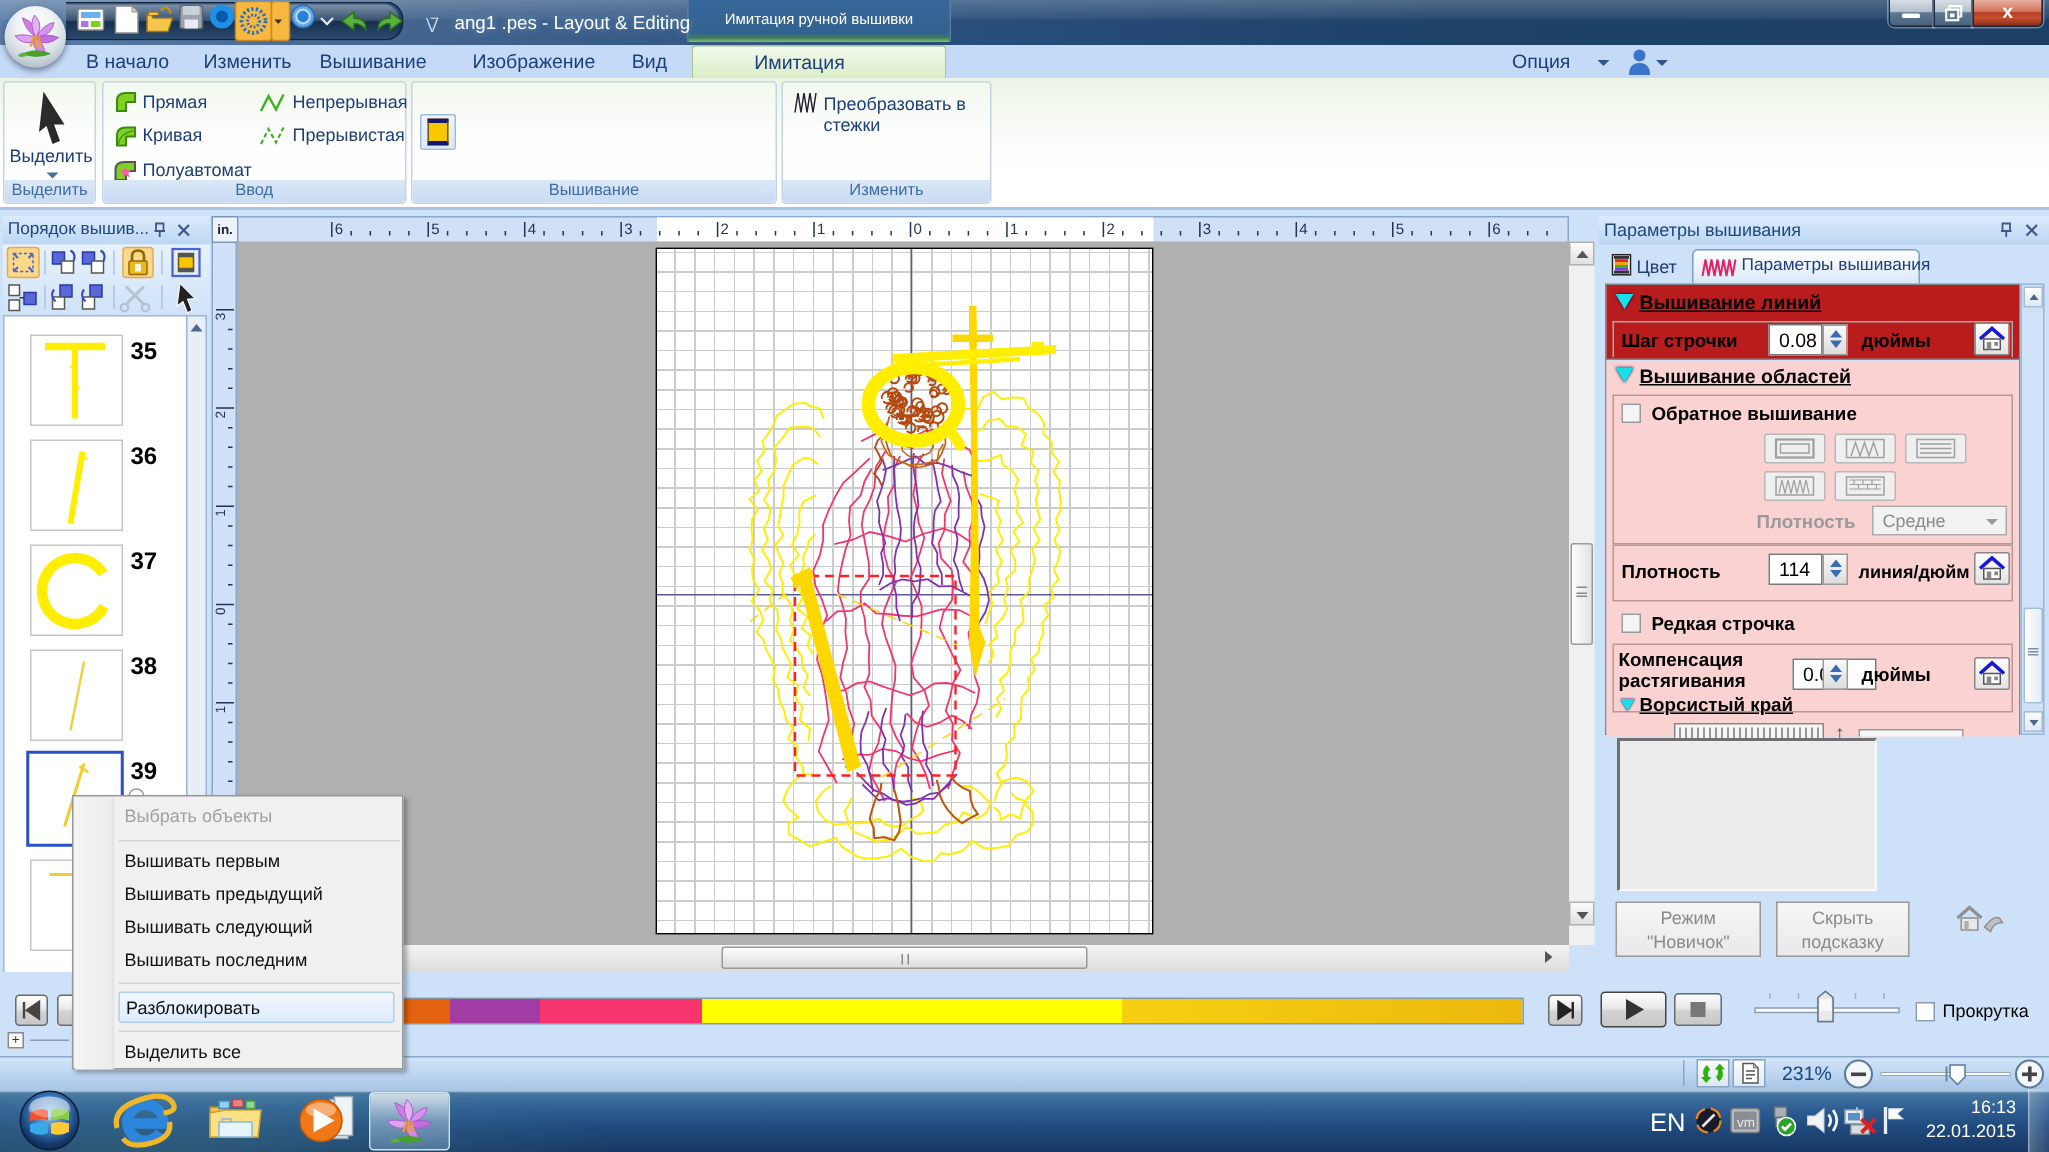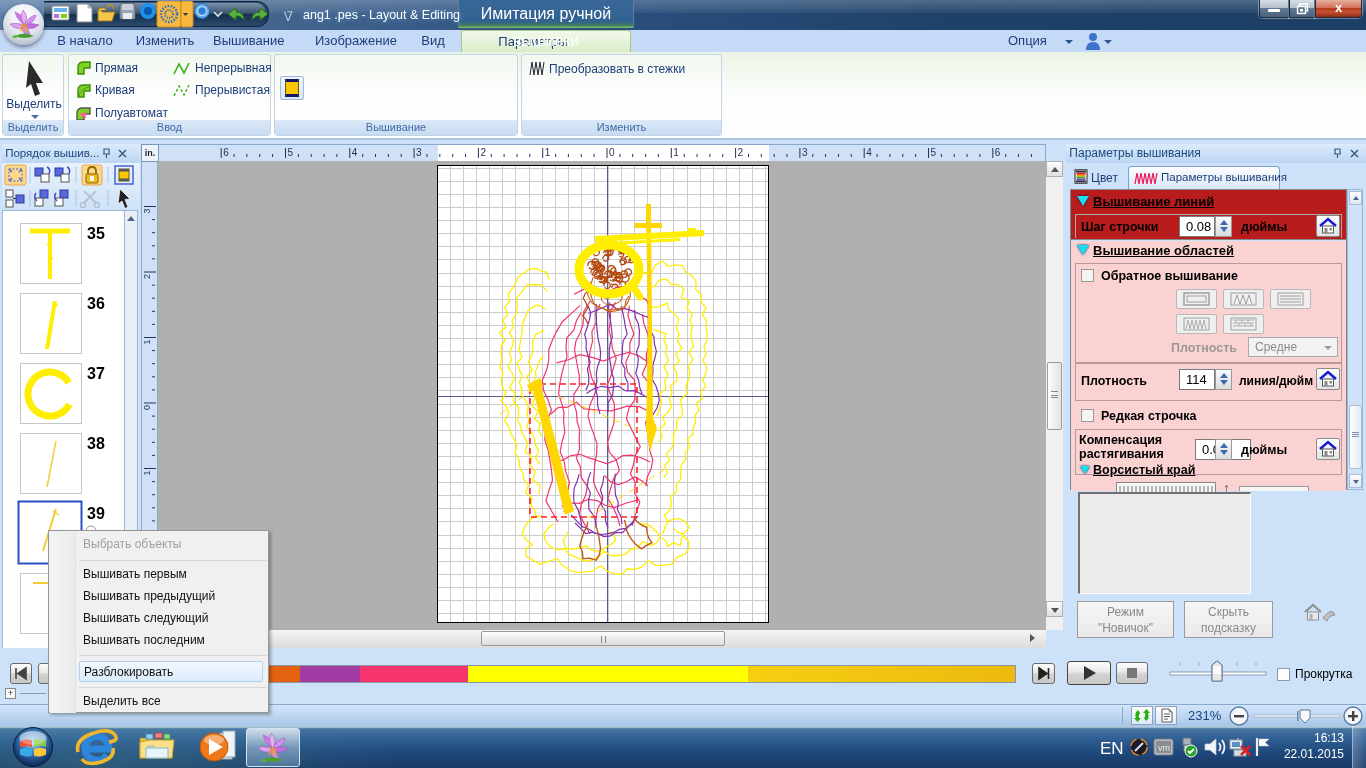--- a/index.html
+++ b/index.html
@@ -2,21 +2,21 @@
 <html><head><meta charset="utf-8">
 <style>
 *{margin:0;padding:0;box-sizing:border-box}
 html,body{width:1366px;height:768px;overflow:hidden}
 body{font-family:"Liberation Sans",sans-serif;position:relative;background:#cde1f8}
 .ab{position:absolute}
 
 #titlebar{left:0;top:0;width:1366px;height:30px;background:linear-gradient(90deg,#5b7fa9 0%,#45668f 18%,#2a4f7d 45%,#1e4168 70%,#1d3f66 100%)}
 #titlebar:after{content:"";position:absolute;left:0;top:0;width:100%;height:13px;background:linear-gradient(180deg,rgba(255,255,255,.22),rgba(255,255,255,.05))}
 #titletext{left:303px;top:8px;color:#fff;font-size:12.5px;z-index:5;text-shadow:0 0 6px rgba(120,170,220,.9)}
-#ctxhead{left:458px;top:0;width:176px;height:28px;background:linear-gradient(180deg,#38679a 0%,#32628f 78%,#3f7a5e 90%,#82c364 100%);z-index:4;color:#fff;font-size:16px;text-align:center;line-height:27px;border-left:1px solid #56809f;border-right:1px solid #56809f}
+#ctxhead{left:458px;top:0;width:176px;height:28px;background:linear-gradient(180deg,#38679a 0%,#32628f 78%,#3f7a5e 90%,#82c364 100%);z-index:4;color:#fff;font-size:10px;text-align:center;line-height:27px;border-left:1px solid #56809f;border-right:1px solid #56809f}
 #qat{left:44px;top:1px;width:225px;height:26px;background:linear-gradient(180deg,#39587c 0%,#243f60 48%,#16304e 52%,#2a4a6e 100%);border-radius:0 12px 12px 0;z-index:3;border:1px solid #0f2540;border-left:none}
 #qat:before{content:"";position:absolute;left:0;top:1px;right:2px;height:11px;border-radius:0 10px 0 0;background:linear-gradient(180deg,rgba(255,255,255,.35),rgba(255,255,255,.08))}
 .winbtn{top:0;height:18px;z-index:6;border:1px solid #1a2a40;border-top:none;box-shadow:0 0 0 1px rgba(255,255,255,.35);background:linear-gradient(180deg,#d7dee6 0%,#b4c0cc 45%,#5f7992 50%,#4a627c 100%);color:#fff;text-align:center;font-size:11px;font-weight:bold;line-height:15px}
 #btnclose{background:linear-gradient(180deg,#e8b0a0 0%,#d27258 45%,#b43c20 50%,#c85030 70%,#8c2c18 100%)}
 
 #tabrow{left:0;top:30px;width:1366px;height:22px;background:#c5daf7;z-index:2}
 .rtab{top:33px;height:19px;color:#1d3e7a;font-size:13px;z-index:3}
 #acttab{left:461px;top:30px;width:170px;height:22px;background:linear-gradient(180deg,#f2f9ec 0%,#e4f2d6 60%,#d9edc6 100%);border:1px solid #a8c68e;border-bottom:none;border-radius:3px 3px 0 0;color:#1d3e7a;font-size:13px;text-align:center;line-height:21px;z-index:3;padding-right:26px}
 
 #ribbon{left:0;top:52px;width:1366px;height:88px;background:linear-gradient(180deg,#e9f3e3 0%,#f4f9f1 25%,#fefefe 60%,#ffffff 100%);border-bottom:2px solid #a9c3e2}
@@ -137,21 +137,21 @@
  <path d="M10 29 q-4 2 -6 0 q2 -3 6 -1" fill="#5ab43c"></path>
  </g>
 </svg>
 
 <div class="ab" id="tabrow"></div>
 <div class="ab rtab" style="left:55px;width:60px;text-align:center">В начало</div>
 <div class="ab rtab" style="left:135px;width:60px;text-align:center">Изменить</div>
 <div class="ab rtab" style="left:213px;width:70px;text-align:center">Вышивание</div>
 <div class="ab rtab" style="left:315px;width:80px;text-align:center">Изображение</div>
 <div class="ab rtab" style="left:418px;width:30px;text-align:center">Вид</div>
-<div class="ab" id="acttab">Параметры</div>
+<div class="ab" id="acttab">Имитация</div>
 <div class="ab rlbl" style="left:1008px;top:33px;font-size:13px;z-index:3">Опция</div>
 <div class="ab" style="left:1065px;top:40px;width:0;height:0;border-left:4px solid transparent;border-right:4px solid transparent;border-top:4px solid #31568c;z-index:3"></div>
 <svg class="ab" style="left:1085px;top:32px;z-index:3" width="16" height="18" viewBox="0 0 16 18">
     <circle cx="8" cy="5" r="4" fill="#3b74c8"></circle>
     <path d="M1 18 Q1 10 8 10 Q15 10 15 18 Z" fill="#3b74c8"></path>
   </svg>
 <div class="ab" style="left:1104px;top:40px;width:0;height:0;border-left:4px solid transparent;border-right:4px solid transparent;border-top:4px solid #31568c;z-index:3"></div>
 
 <div class="ab" id="ribbon"></div>
 <div class="ab rgroup" style="left:2px;width:62px">
@@ -186,21 +186,21 @@
     </svg>
   <div class="ab rlbl" style="left:126px;top:28px">Прерывистая</div>
   <div class="rglabel">Ввод</div>
 </div>
 <div class="ab rgroup" style="left:274px;width:244px">
   <div class="ab" style="left:5px;top:21px;width:24px;height:24px;border:1px solid #9ebbdf;background:linear-gradient(180deg,#eef5fd,#d8e7f8);border-radius:2px">
     <div style="position:absolute;left:4px;top:2px;width:14px;height:18px;background:#f7c800;border:1px solid #6a5a10;border-top:3px solid #15156e;border-bottom:3px solid #15156e"></div>
   </div>
   <div class="rglabel">Вышивание</div>
 </div>
-<div class="ab rgroup" style="left:521px;width:201px">
+<div class="ab rgroup" style="left:521px;width:140px">
   <svg width="18" height="17" viewBox="0 0 18 17" style="position:absolute;left:6px;top:5px">
       <path d="M2 15 L4 2 L6 15 L8 2 L10 15 L12 2 L14 15 L16 2" stroke="#223" stroke-width="1" fill="none"></path>
     </svg>
   <div class="ab rlbl" style="left:27px;top:7px">Преобразовать в стежки</div>
   <div class="rglabel">Изменить</div>
 </div>
 
 <div class="ab" id="mainbg"></div>
 
 <div class="ab" id="lphead">&nbsp;Порядок вышив...

